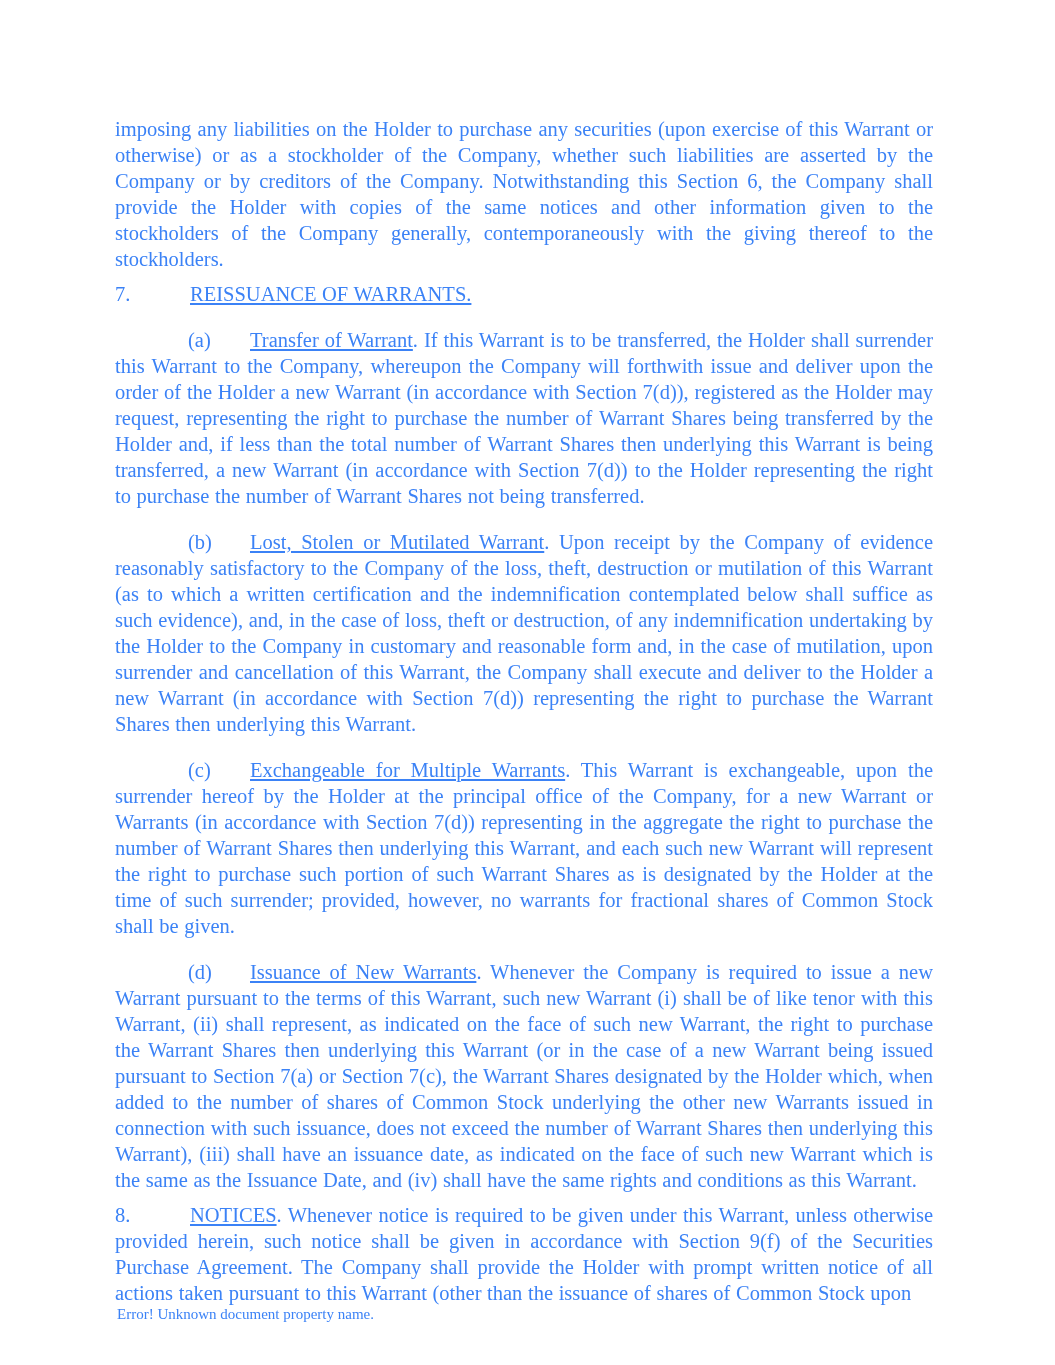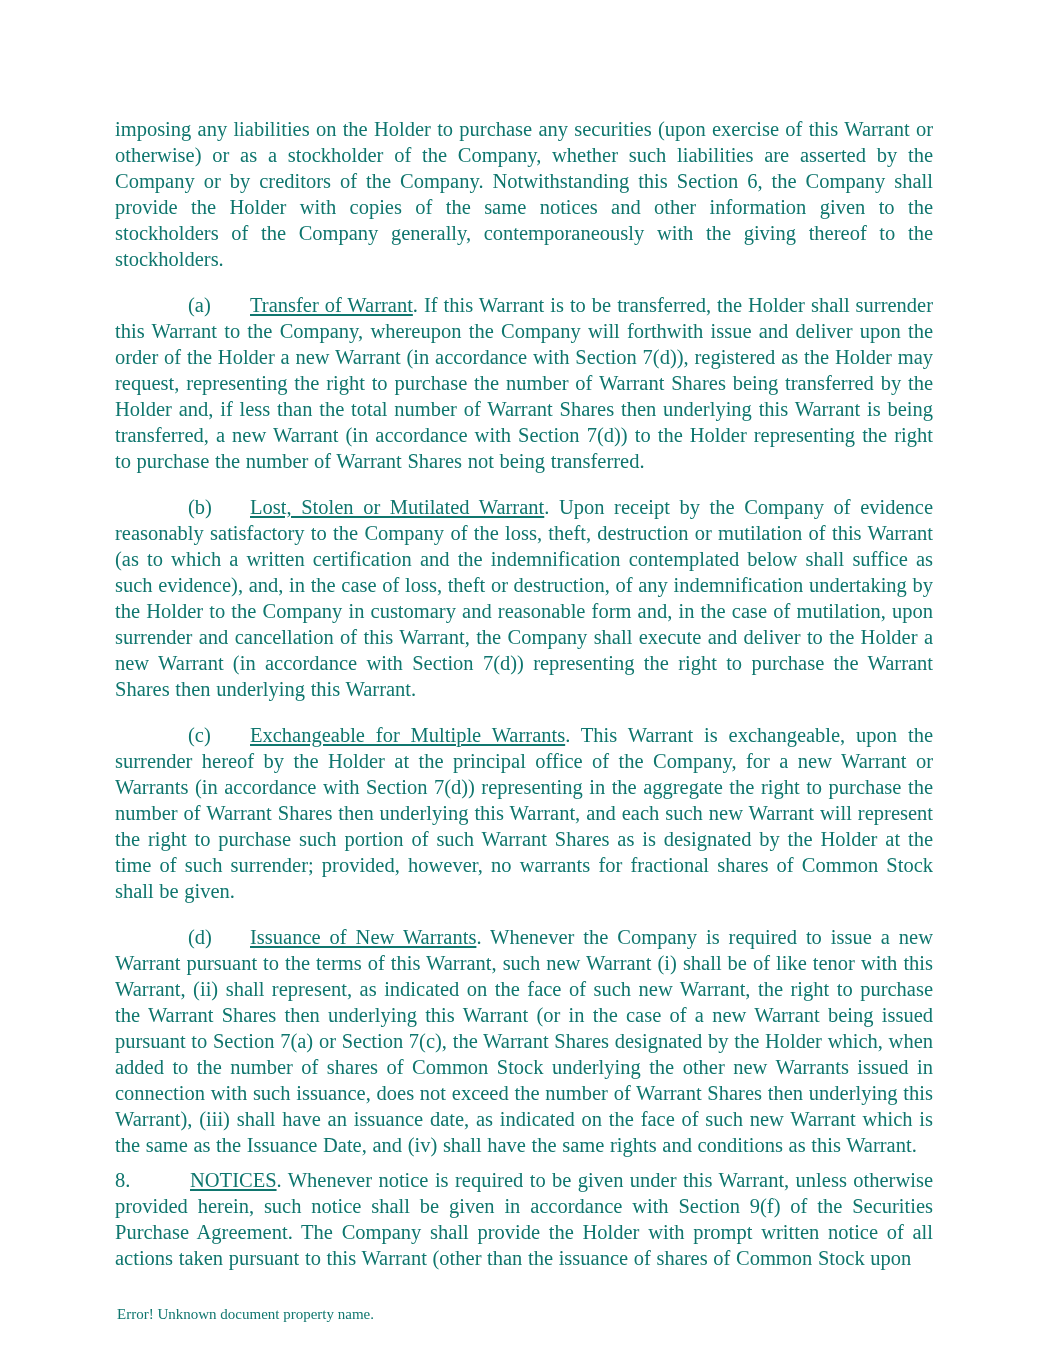--- a/index.html
+++ b/index.html
@@ -5,21 +5,21 @@
   html, body {
     margin: 0;
     padding: 0;
     background: #ffffff;
   }
   .page {
     position: relative;
     width: 1055px;
     height: 1365px;
     background: #ffffff;
-    color: #0f766e;
+    color: #3b82f6;
     font-family: "Liberation Serif", serif;
     overflow: hidden;
   }
   .content {
     position: absolute;
     left: 115px;
     top: 116px;
     width: 818px;
   }
   .para {
@@ -64,20 +64,21 @@
   }
 </style>
 </head>
 <body>
 
 <div class="page">
   <div class="content">
 
     <p class="para">imposing any liabilities on the Holder to purchase any securities (upon exercise of this Warrant or otherwise) or as a stockholder of the Company, whether such liabilities are asserted by the Company or by creditors of the Company.  Notwithstanding this Section 6, the Company shall provide the Holder with copies of the same notices and other information given to the stockholders of the Company generally, contemporaneously with the giving thereof to the stockholders.</p>
 
+    <p class="para"><span class="sec-num">7.</span><span class="u">REISSUANCE OF WARRANTS.</span></p>
 
     <p class="para item"><span class="sub-label">(a)</span><span class="u">Transfer of Warrant</span><span>.  If this Warrant is to be transferred, the Holder shall surrender this Warrant to the Company, whereupon the Company will forthwith issue and deliver upon the order of the Holder a new Warrant (in accordance with Section 7(d)), registered as the Holder may request, representing the right to purchase the number of Warrant Shares being transferred by the Holder and, if less than the total number of Warrant Shares then underlying this Warrant is being transferred, a new Warrant (in accordance with Section 7(d)) to the Holder representing the right to purchase the number of Warrant Shares not being transferred.</span></p>
 
     <p class="para item"><span class="sub-label">(b)</span><span class="u">Lost, Stolen or Mutilated Warrant</span><span>.  Upon receipt by the Company of evidence reasonably satisfactory to the Company of the loss, theft, destruction or mutilation of this Warrant (as to which a written certification and the indemnification contemplated below shall suffice as such evidence), and, in the case of loss, theft or destruction, of any indemnification undertaking by the Holder to the Company in customary and reasonable form and, in the case of mutilation, upon surrender and cancellation of this Warrant, the Company shall execute and deliver to the Holder a new Warrant (in accordance with Section 7(d)) representing the right to purchase the Warrant Shares then underlying this Warrant.</span></p>
 
     <p class="para item"><span class="sub-label">(c)</span><span class="u">Exchangeable for Multiple Warrants</span><span>.  This Warrant is exchangeable, upon the surrender hereof by the Holder at the principal office of the Company, for a new Warrant or Warrants (in accordance with Section 7(d)) representing in the aggregate the right to purchase the number of Warrant Shares then underlying this Warrant, and each such new Warrant will represent the right to purchase such portion of such Warrant Shares as is designated by the Holder at the time of such surrender; provided, however, no warrants for fractional shares of Common Stock shall be given.</span></p>
 
     <p class="para item"><span class="sub-label">(d)</span><span class="u">Issuance of New Warrants</span><span>.  Whenever the Company is required to issue a new Warrant pursuant to the terms of this Warrant, such new Warrant (i) shall be of like tenor with this Warrant, (ii) shall represent, as indicated on the face of such new Warrant, the right to purchase the Warrant Shares then underlying this Warrant (or in the case of a new Warrant being issued pursuant to Section 7(a) or Section 7(c), the Warrant Shares designated by the Holder which, when added to the number of shares of Common Stock underlying the other new Warrants issued in connection with such issuance, does not exceed the number of Warrant Shares then underlying this Warrant), (iii) shall have an issuance date, as indicated on the face of such new Warrant which is the same as the Issuance Date, and (iv) shall have the same rights and conditions as this Warrant.</span></p>
 
     <p class="para"><span class="sec-num">8.</span><span class="u">NOTICES</span><span>.  Whenever notice is required to be given under this Warrant, unless otherwise provided herein, such notice shall be given in accordance with Section 9(f) of the Securities Purchase Agreement.  The Company shall provide the Holder with prompt written notice of all actions taken pursuant to this Warrant (other than the issuance of shares of Common Stock upon</span></p>

